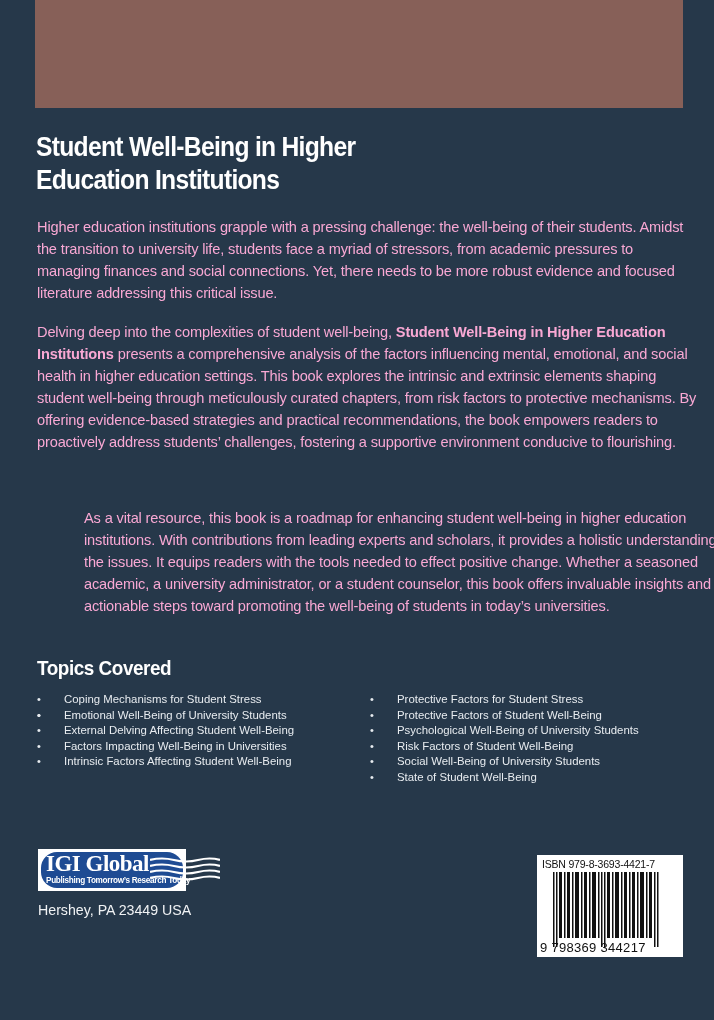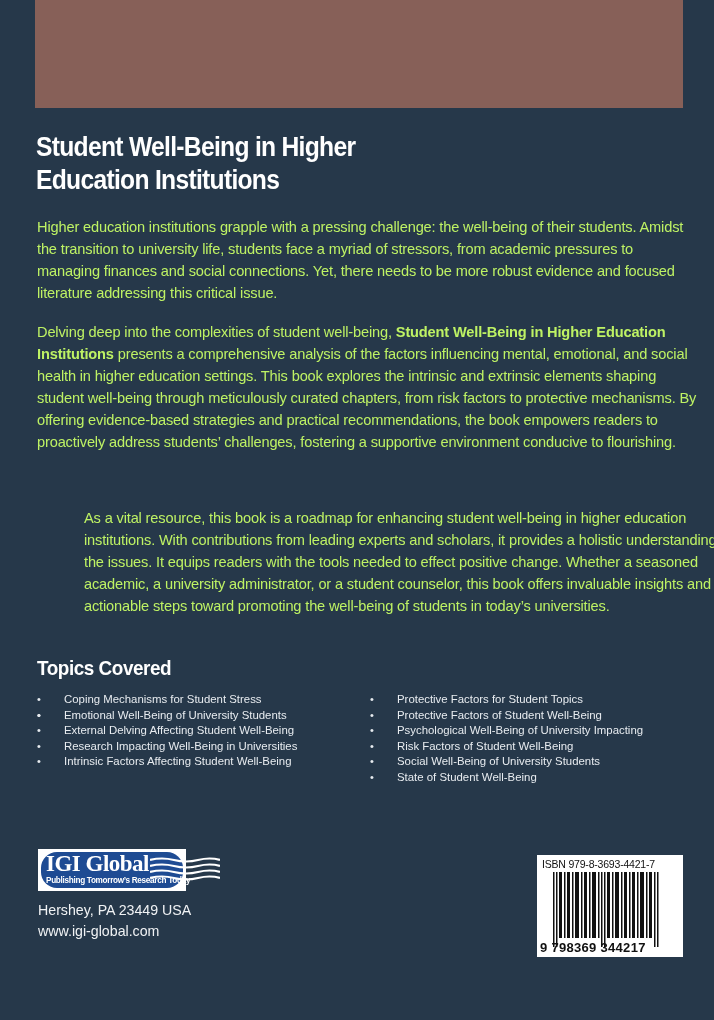--- a/index.html
+++ b/index.html
@@ -18,21 +18,21 @@
     position: absolute; left: 36px; top: 130px; width: 500px;
     font-family: "Liberation Sans", sans-serif;
     font-weight: bold; font-size: 28px; line-height: 33px;
     letter-spacing: -0.8px;
     transform: scaleX(0.88); transform-origin: left top;
     color: #ffffff;
   }
   .para {
     position: absolute; left: 37px; width: 660px;
     font-size: 14.6px; line-height: 22px;
-    color: #bef264;
+    color: #f9a8d4;
     letter-spacing: -0.15px;
   }
   .para b { font-weight: bold; }
   .p1 { top: 216px; }
   .p2 { top: 321px; }
   .p3 { top: 507px; margin-left: 47px; }
   .topics-title {
     position: absolute; left: 37px; top: 656px;
     font-weight: bold; font-size: 21px; letter-spacing: -0.5px;
     transform: scaleX(0.9); transform-origin: left top;
@@ -77,21 +77,21 @@
     position: absolute; left: 537px; top: 855px; width: 146px; height: 102px;
     background: #ffffff;
   }
   .isbn {
     position: absolute; left: 5px; top: 3px; font-size: 10.5px;
     color: #111; white-space: nowrap; letter-spacing: -0.2px;
   }
   .bars { position: absolute; left: 16px; top: 17px; width: 108px; height: 75px; }
   .barcode-digits {
     position: absolute; left: 3px; top: 85px; font-size: 13px;
-    color: #111; white-space: nowrap; letter-spacing: 0.3px; font-weight: bold;
+    color: #111; white-space: nowrap; letter-spacing: 0.3px;
   }
 </style>
 </head>
 <body>
 
 <div class="top-band"></div>
 
 <div class="title">
   <div>Student Well-Being in Higher</div>
   <div>Education Institutions</div>
@@ -103,28 +103,28 @@
 
 <div class="para p3">As a vital resource, this book is a roadmap for enhancing student well-being in higher education institutions. With contributions from leading experts and scholars, it provides a holistic understanding of the issues. It equips readers with the tools needed to effect positive change. Whether a seasoned academic, a university administrator, or a student counselor, this book offers invaluable insights and actionable steps toward promoting the well-being of students in today’s universities.</div>
 
 <div class="topics-title">Topics Covered</div>
 
 <ul class="topics-col col-left">
   <li><span class="bullet">•</span><span>Coping Mechanisms for Student Stress</span></li>
   <li><span class="bullet">•</span></li>
   <li><span class="bullet">•</span><span>Emotional Well-Being of University Students</span></li>
   <li><span class="bullet">•</span><span>External Delving Affecting Student Well-Being</span></li>
-  <li><span class="bullet">•</span><span>Research Impacting Well-Being in Universities</span></li>
+  <li><span class="bullet">•</span><span>Factors Impacting Well-Being in Universities</span></li>
   <li><span class="bullet">•</span><span>Intrinsic Factors Affecting Student Well-Being</span></li>
 </ul>
 
 <ul class="topics-col col-right">
-  <li><span class="bullet">•</span><span>Protective Factors for Student Topics</span></li>
+  <li><span class="bullet">•</span><span>Protective Factors for Student Stress</span></li>
   <li><span class="bullet">•</span><span>Protective Factors of Student Well-Being</span></li>
-  <li><span class="bullet">•</span><span>Psychological Well-Being of University Impacting</span></li>
+  <li><span class="bullet">•</span><span>Psychological Well-Being of University Students</span></li>
   <li><span class="bullet">•</span><span>Risk Factors of Student Well-Being</span></li>
   <li><span class="bullet">•</span><span>Social Well-Being of University Students</span></li>
   <li><span class="bullet">•</span><span>State of Student Well-Being</span></li>
 </ul>
 
 <div class="logo">
   <div class="logo-inner">
     <div class="logo-name">IGI Global</div>
     <div class="logo-tag">Publishing Tomorrow’s Research Today</div>
   </div>
@@ -133,21 +133,20 @@
   <g fill="none" stroke="#ffffff" stroke-width="2.2">
     <path d="M0 4 Q12 1 24 4 T48 4 T70 4"></path>
     <path d="M0 10 Q12 7 24 10 T48 10 T70 10"></path>
     <path d="M0 16 Q12 13 24 16 T48 16 T70 16"></path>
     <path d="M0 22 Q12 19 24 22 T48 22 T70 22"></path>
   </g>
 </svg>
 
 <div class="address">
   <div>Hershey, PA 23449 USA</div>
-  <div>www.igi-global.com</div>
 </div>
 
 <div class="barcode-box">
   <div class="isbn">ISBN 979-8-3693-4421-7</div>
   <svg class="bars" viewBox="0 0 108 75" preserveAspectRatio="none">
     <g fill="#111">
       <rect x="0" y="0" width="1.5" height="75"></rect>
       <rect x="3" y="0" width="1.5" height="75"></rect>
       <rect x="6" y="0" width="3" height="66"></rect>
       <rect x="11" y="0" width="1.5" height="66"></rect>

